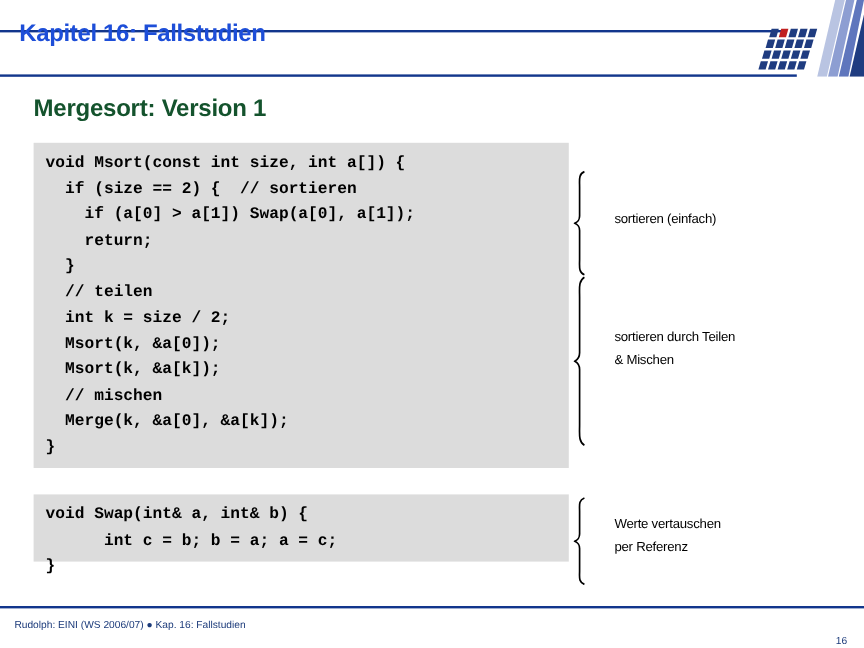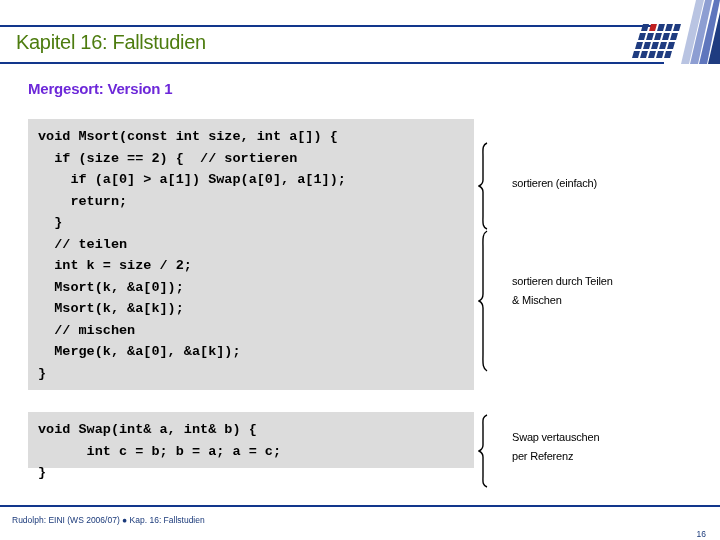--- a/index.html
+++ b/index.html
@@ -31,45 +31,45 @@
     position: absolute;
     left: 0;
     top: 62px;
     width: 664px;
     height: 2px;
     background: #12368c;
   }
   #slide-title {
     position: absolute;
     left: 16px;
-    top: 31px;
+    top: 17px;
     font-size: 20px;
-    font-weight: normal;
-    color: #4d7c0f;
+    font-weight: bold;
+    color: #1d4ed8;
     letter-spacing: -0.3px;
     white-space: nowrap;
   }
 
   
   #logo {
     position: absolute;
     left: 624px;
     top: 0px;
     width: 96px;
     height: 64px;
   }
 
   
   #subtitle {
     position: absolute;
     left: 28px;
     top: 80px;
-    font-size: 15px;
+    font-size: 20px;
     font-weight: bold;
-    color: #6d28d9;
+    color: #14532d;
     letter-spacing: -0.2px;
     white-space: nowrap;
   }
 
   
   .code-block {
     position: absolute;
     background: #dcdcdc;
     color: #000000;
     font-family: "Liberation Mono", "DejaVu Sans Mono", monospace;
@@ -221,20 +221,20 @@
 
   <div id="brace-3" class="brace">
     <svg width="22" height="74" viewBox="0 0 22 74" preserveAspectRatio="none" xmlns="http://www.w3.org/2000/svg">
       <path d="M9,1 C4,3 5,7 5,12 L5,31 C5,35 3,36 1,37 C3,38 5,39 5,43 L5,62 C5,67 4,71 9,73" fill="none" stroke="#000000" stroke-width="1.4"></path>
     </svg>
   </div>
 
   <div id="annotation-1" class="annotation">sortieren (einfach)</div>
   <div id="annotation-2" class="annotation">sortieren durch Teilen
 &amp; Mischen</div>
-  <div id="annotation-3" class="annotation">Swap vertauschen
+  <div id="annotation-3" class="annotation">Werte vertauschen
 per Referenz</div>
 
   <div id="footer-rule"></div>
   <div id="footer-text">Rudolph: EINI (WS 2006/07)  ●  Kap. 16: Fallstudien</div>
   <div id="footer-page">16</div>
 
 </div>
 
 </body></html>

